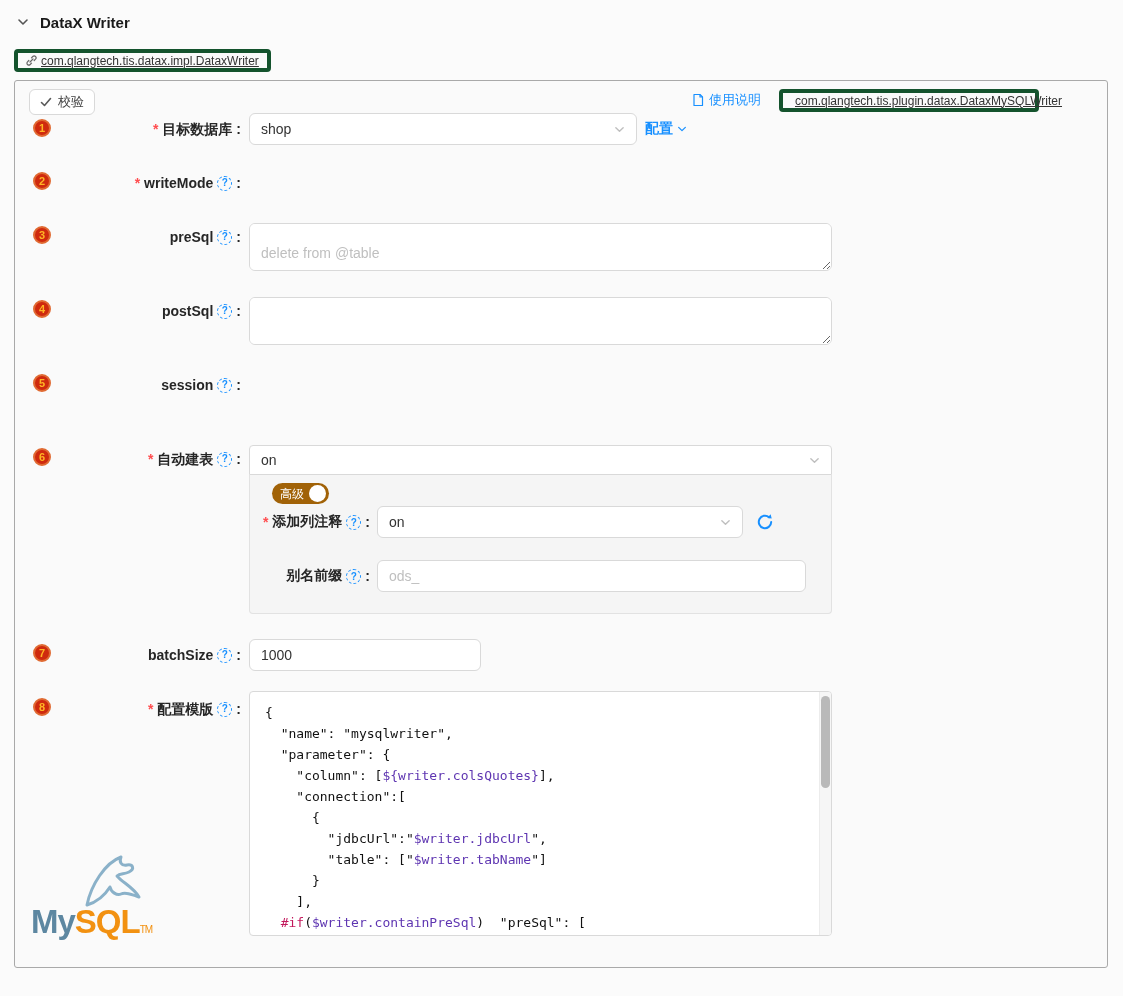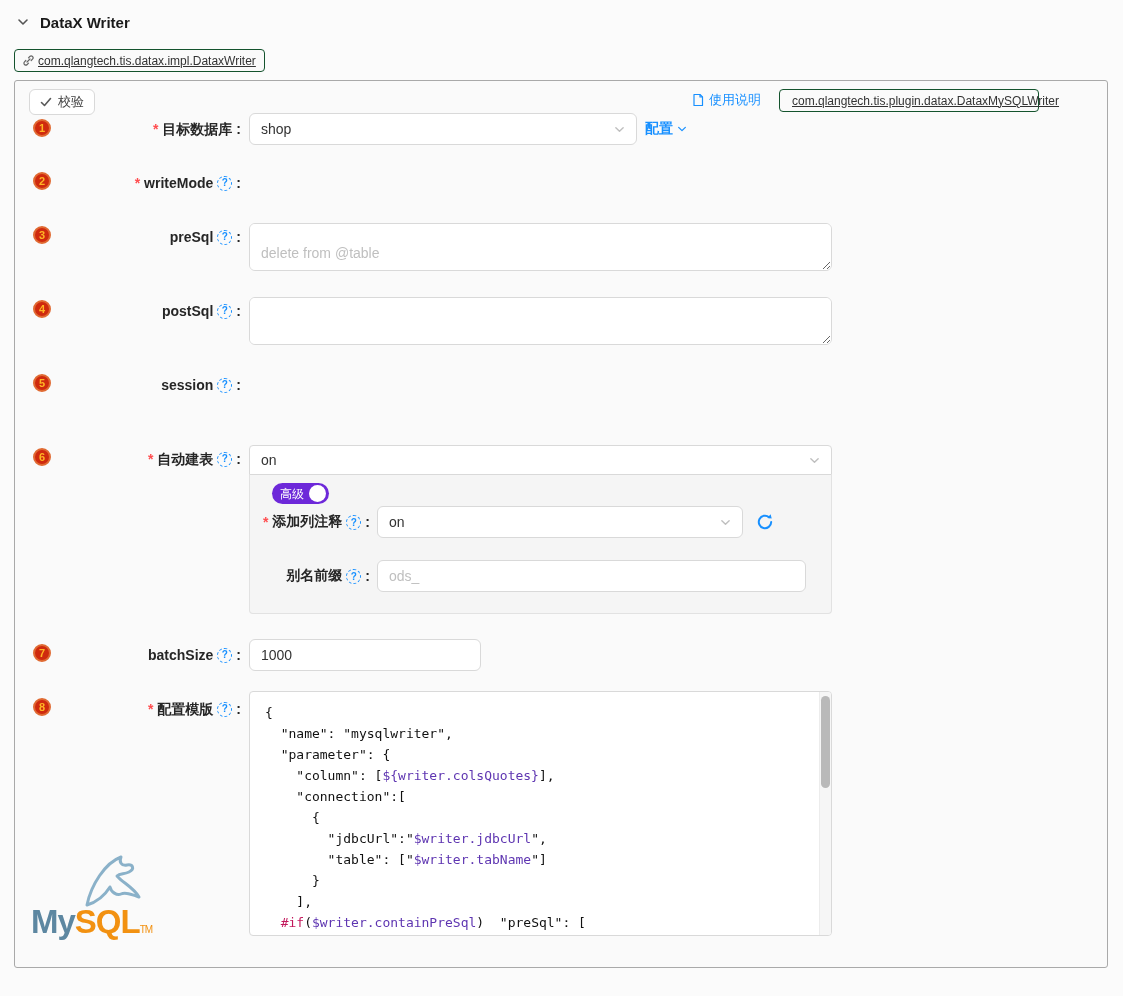--- a/index.html
+++ b/index.html
@@ -4,21 +4,21 @@
 <style>
   * { margin: 0; padding: 0; box-sizing: border-box; }
   html,body { width: 1123px; height: 996px; overflow: hidden;
     font-family: "Liberation Sans", sans-serif; background: #fbfbfb; color: #262626; }
   #stage { position: relative; width: 1123px; height: 996px; }
 
   
   .hdr-chevron { position: absolute; left: 17px; top: 16px; width: 12px; height: 12px; }
   .page-title { position: absolute; left: 40px; top: 14px; font-size: 15px; font-weight: 600; color: #1a1a1a; }
   .chip { display: inline-flex; align-items: center; gap: 4px; height: 23px; padding: 0 8px;
-    border: 1px solid #14532d; border-radius: 4px; background: #fafafa; font-size: 12px; color: #333; }
+    border: 4px solid #14532d; border-radius: 4px; background: #fafafa; font-size: 12px; color: #333; }
   .chip a, .chip .chip-text { color: #333; text-decoration: underline; cursor: pointer; }
   #class-chip { position: absolute; left: 14px; top: 49px; }
 
   
   #panel { position: absolute; left: 14px; top: 80px; width: 1094px; height: 888px;
     background: #fafafa; border: 1px solid #a9a9a9; border-radius: 3px; }
 
   .btn { display: inline-flex; align-items: center; gap: 6px; height: 26px; padding: 0 10px;
     background: #fff; border: 1px solid #d9d9d9; border-radius: 6px; font-size: 13px; color: #444; cursor: pointer; }
   #validate-btn { position: absolute; left: 14px; top: 8px; }
@@ -52,21 +52,21 @@
     padding: 0 11px; font-size: 14px; color: #333; font-family: "Liberation Sans", sans-serif; }
   input.inp::placeholder { color: #bfbfbf; }
 
   
   #advanced-panel { position: absolute; left: 234px; top: 394px; width: 583px; height: 139px;
     background: #f5f5f5; border: 1px solid #e2e2e2; border-top: none; border-radius: 0 0 4px 4px; }
   .adv-label { position: absolute; left: 0; width: 120px; height: 32px;
     display: flex; justify-content: flex-end; align-items: center; gap: 4px;
     font-size: 14px; font-weight: 700; color: #262626; white-space: nowrap; }
   .toggle { position: absolute; left: 22px; top: 8px; height: 21px; min-width: 52px; border-radius: 11px;
-    background: #6d28d9; display: inline-flex; align-items: center; padding: 0 3px 0 8px; gap: 5px; cursor: pointer; }
+    background: #a16207; display: inline-flex; align-items: center; padding: 0 3px 0 8px; gap: 5px; cursor: pointer; }
   .toggle .t-label { color: #fff; font-size: 12px; line-height: 1; }
   .toggle .knob { width: 17px; height: 17px; background: #fff; border-radius: 50%; }
 
   
   #code-box { position: absolute; left: 234px; top: 610px; width: 583px; height: 245px;
     background: #fff; border: 1px solid #d9d9d9; border-radius: 4px; overflow: hidden; }
   #code-lines { position: absolute; left: 0; top: 10px; right: 14px; padding-left: 15px;
     font-family: "DejaVu Sans Mono", monospace; font-size: 13px; line-height: 21px; color: #111; white-space: pre; }
   .tok-var { color: #5e35b1; }
   .tok-kw { color: #c2185b; }

